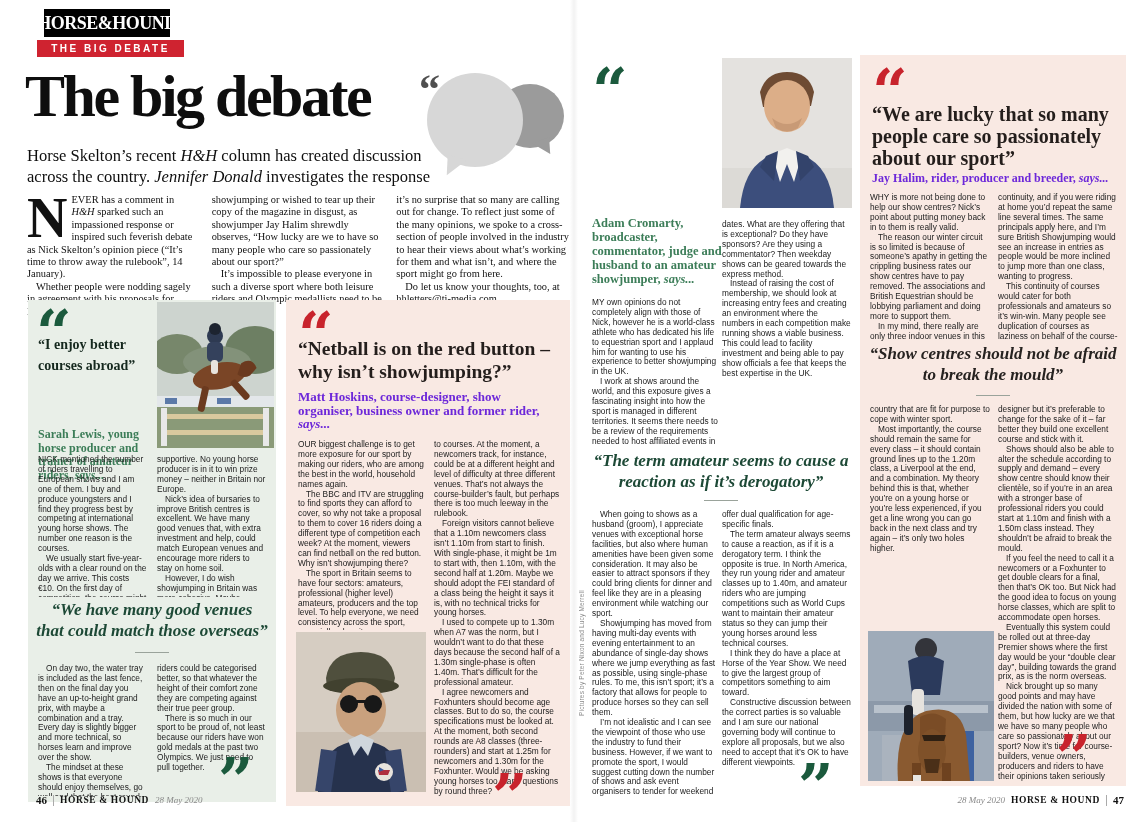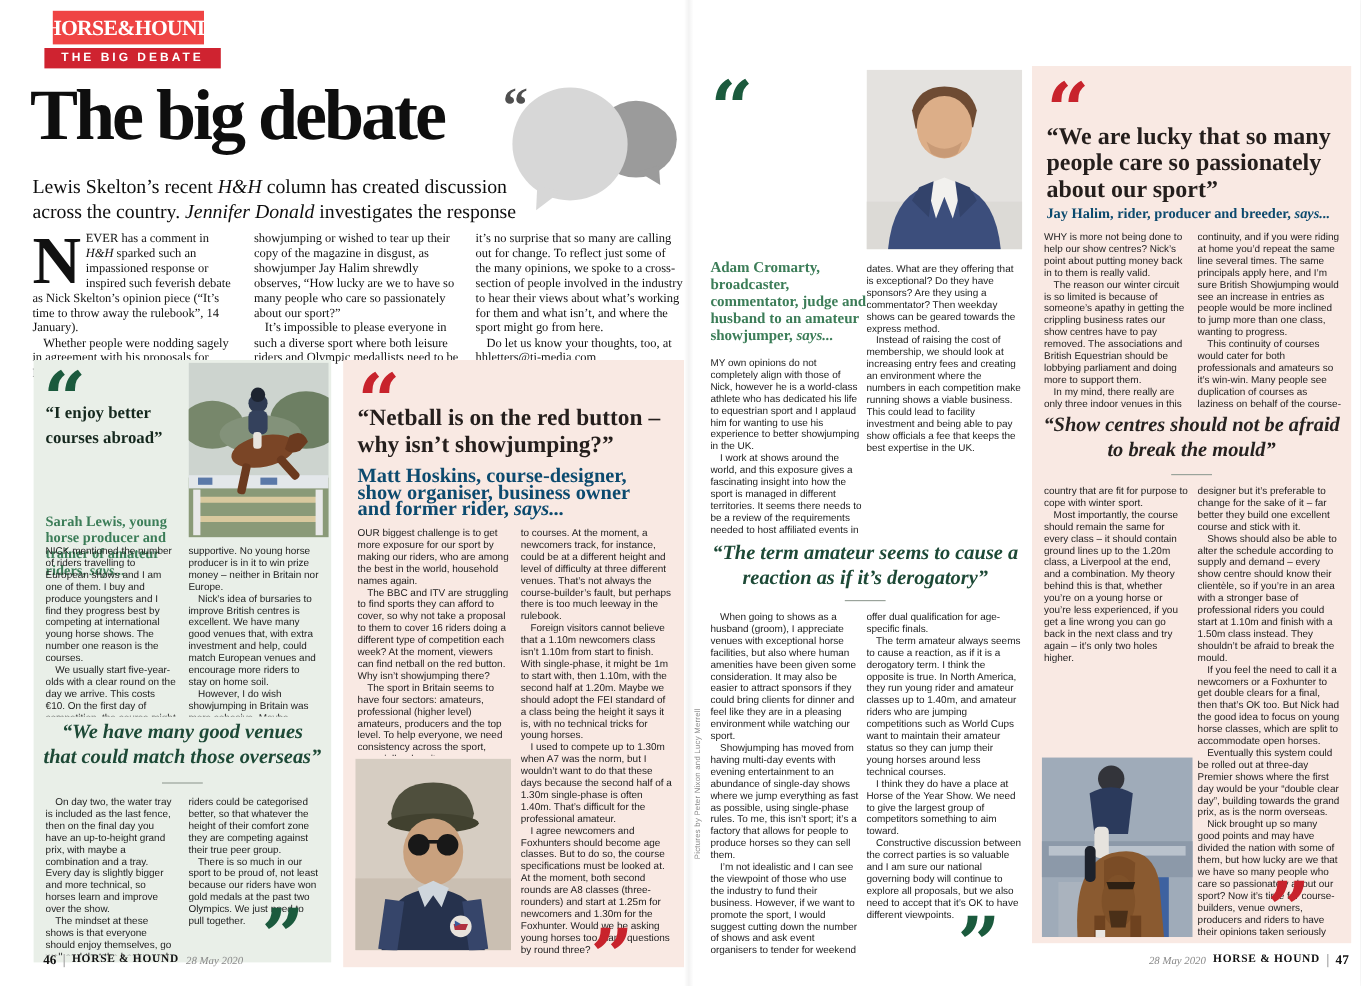--- a/index.html
+++ b/index.html
@@ -1,21 +1,21 @@
 <!DOCTYPE html>
 <html><head>
 <meta charset="utf-8">
 <style>
   * { margin:0; padding:0; box-sizing:border-box; }
   body { background:#e8e8e8; font-family:"Liberation Sans", sans-serif; }
   #page { position:relative; width:1134px; height:822px; background:#ffffff; overflow:hidden;
           box-shadow:0 0 6px rgba(0,0,0,.25); }
 
   
-  .mast-green { position:absolute; left:44px; top:9px; width:126px; height:28px; background:#ef4444;
+  .mast-green { position:absolute; left:44px; top:9px; width:126px; height:28px; background:#000000;
     color:#fff; display:flex; align-items:center; justify-content:center;
     font-family:"Liberation Serif",serif; font-weight:700; font-size:18px; letter-spacing:-0.5px; }
   .mast-red { position:absolute; left:37px; top:40px; width:147px; height:17px; background:#cf2330;
     color:#fff; display:flex; align-items:center; justify-content:center;
     font-weight:700; font-size:10px; letter-spacing:2.5px; }
 
   .headline { position:absolute; left:25px; top:62px; font-family:"Liberation Serif",serif;
     font-weight:700; font-size:60px; letter-spacing:-2.5px; color:#0e0e0e; }
 
   
@@ -42,21 +42,21 @@
   #box-matt  { left:286px; top:300px; width:284px; height:506px; background:#f9e9e3; }
   #box-jay   { left:860px; top:55px;  width:266px; height:731px; background:#f9e9e3; }
 
   .qmark { position:absolute; font-family:"DejaVu Serif",serif; font-weight:700; line-height:0.62; }
   .qmark.green { color:#1b5a3d; } .qmark.red { color:#c8232c; }
   .qopen { font-size:62px; } .qclose { font-size:62px; }
 
   .boxhead { position:absolute; font-family:"Liberation Serif",serif; font-weight:700; }
   .byline  { position:absolute; font-family:"Liberation Serif",serif; font-weight:700; }
   .byline em { font-style:italic; }
-  .byline.green { color:#3c7d58; } .byline.red { color:#0c4a6e; }
+  .byline.green { color:#3c7d58; } .byline.red { color:#6d28d9; }
 
   .bd { position:absolute; font-size:8.3px; line-height:9.9px; color:#222; overflow:hidden; }
   .bd p { margin:0; }
   .bd p.ind { text-indent:8px; }
   .two { display:flex; gap:10px; }
 
   .pq { position:absolute; text-align:center; font-family:"Liberation Serif",serif;
         font-weight:700; font-style:italic; font-size:17px; line-height:21px; }
   .pq-rule { position:absolute; width:34px; height:1px; background:#9aa39b; }
 
@@ -96,21 +96,21 @@
   <div class="mast-red">
       <span>THE BIG DEBATE</span>
     </div>
 
   <h1 class="headline">The big debate</h1>
   <div class="bubble-dark"></div>
   <div class="bubble-light"></div>
   <div class="bubble-quote">“</div>
 
   <div class="standfirst">
-    <span>Lewis Skelton’s recent </span><em>H&amp;H</em><span> column has created discussion across the country. </span><em>Jennifer Donald</em><span> investigates the response</span>
+    <span>Horse Skelton’s recent </span><em>H&amp;H</em><span> column has created discussion across the country. </span><em>Jennifer Donald</em><span> investigates the response</span>
   </div>
 
   <div class="intro">
     <div class="icol">
       <p><span class="dropcap">N</span><span>EVER has a comment in </span><em>H&amp;H</em><span> sparked such an impassioned response or inspired such feverish debate as Nick Skelton’s opinion piece (“It’s time to throw away the rulebook”, 14 January).</span></p>
       <p class="ind">Whether people were nodding sagely in agreement with his proposals for British</p>
     </div>
     <div class="icol">
       <p>showjumping or wished to tear up their copy of the magazine in disgust, as showjumper Jay Halim shrewdly observes, “How lucky are we to have so many people who care so passionately about our sport?”</p>
       <p class="ind">It’s impossible to please everyone in such a diverse sport where both leisure riders and Olympic medallists need to be catered for, so</p>
@@ -175,21 +175,21 @@
         <p>riders could be categorised better, so that whatever the height of their comfort zone they are competing against their true peer group.</p>
         <p class="ind">There is so much in our sport to be proud of, not least because our riders have won gold medals at the past two Olympics. We just need to pull together.</p>
       </div>
     </div>
     <div class="qmark green qclose" style="left:190px; top:462px;">”</div>
   </div>
 
   <div id="box-matt" class="qbox">
     <div class="qmark red qopen" style="left:12px; top:16px;">“</div>
     <div id="matt-headline" class="boxhead" style="left:12px; top:38px; width:266px; font-size:19.5px; line-height:22.5px;">“Netball is on the red button – why isn’t showjumping?”</div>
-    <div class="byline red" style="left:12px; top:90px; width:252px; font-size:17px; line-height:13.5px;">
+    <div class="byline red" style="left:12px; top:90px; width:252px; font-size:13px; line-height:13.5px;">
       <span>Matt Hoskins, course-designer, show organiser, business owner and former rider, </span><em>says...</em>
     </div>
     <div class="bd" style="left:12px; top:140px; width:126px; height:190px;">
       <p>OUR biggest challenge is to get more exposure for our sport by making our riders, who are among the best in the world, household names again.</p>
       <p class="ind">The BBC and ITV are struggling to find sports they can afford to cover, so why not take a proposal to them to cover 16 riders doing a different type of competition each week? At the moment, viewers can find netball on the red button. Why isn’t showjumping there?</p>
       <p class="ind">The sport in Britain seems to have four sectors: amateurs, professional (higher level) amateurs, producers and the top level. To help everyone, we need consistency across the sport, especially when it comes</p>
     </div>
     <div class="bd" style="left:148px; top:140px; width:126px; height:356px;">
       <p>to courses. At the moment, a newcomers track, for instance, could be at a different height and level of difficulty at three different venues. That’s not always the course-builder’s fault, but perhaps there is too much leeway in the rulebook.</p>
       <p class="ind">Foreign visitors cannot believe that a 1.10m newcomers class isn’t 1.10m from start to finish. With single-phase, it might be 1m to start with, then 1.10m, with the second half at 1.20m. Maybe we should adopt the FEI standard of a class being the height it says it is, with no technical tricks for young horses.</p>

